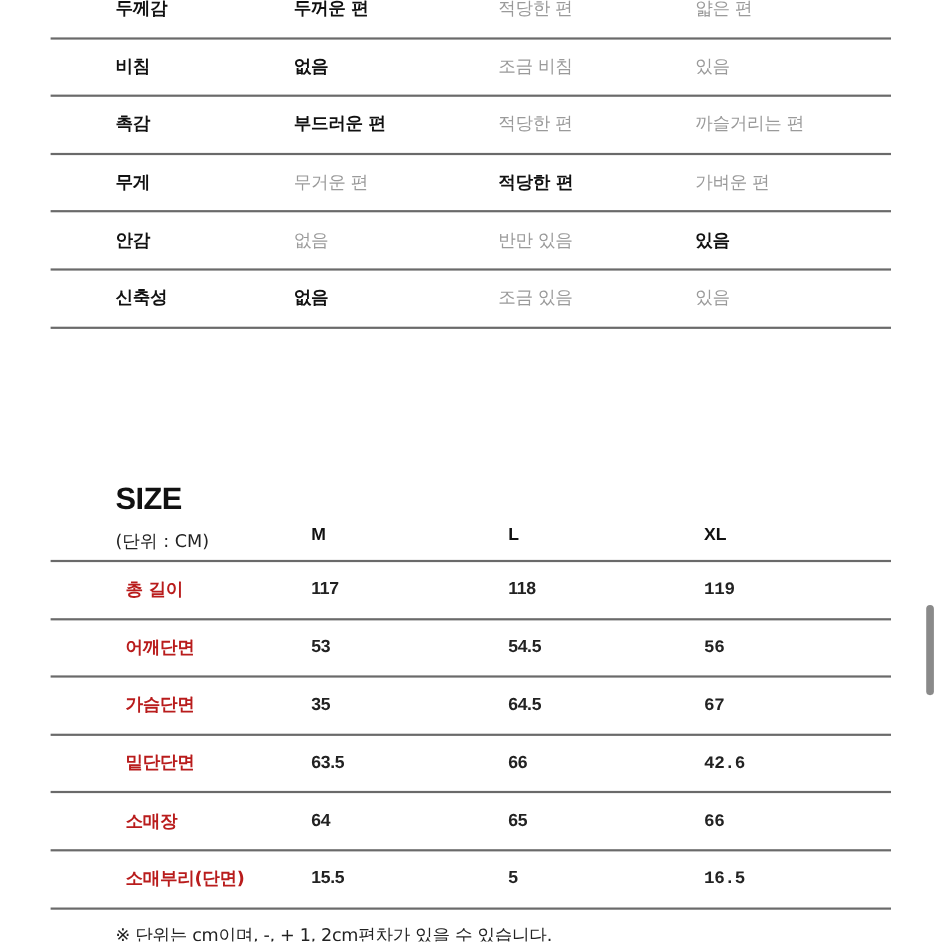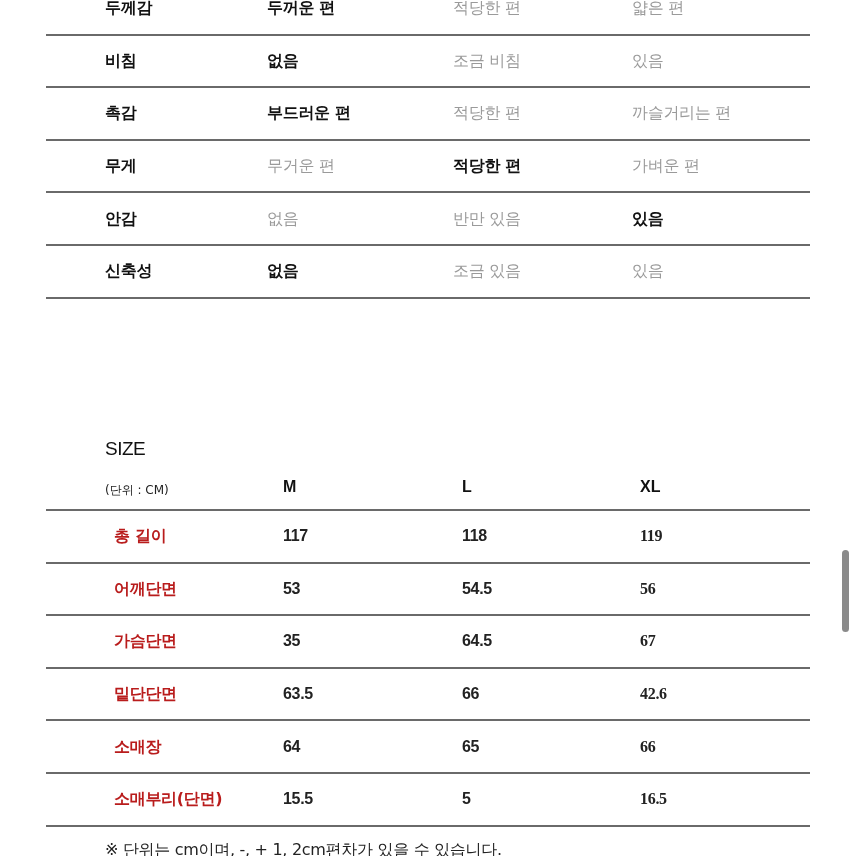--- a/index.html
+++ b/index.html
@@ -24,43 +24,43 @@
   .c0 { left: 59px; font-weight: bold; color: #111; }
   .c1 { left: 221px; }
   .c2 { left: 407px; }
   .c3 { left: 586px; }
   .sel { font-weight: bold; color: #111; }
   .dim { font-weight: normal; color: #9a9a9a; }
 
   
   .size-title {
     position: absolute; left: 105px; top: 438px;
-    font-size: 19px; font-weight: normal; letter-spacing: -0.5px; color: #111;
+    font-size: 28px; font-weight: bold; letter-spacing: -0.5px; color: #111;
     font-family: "Liberation Sans", sans-serif;
   }
   .size-unit {
     position: absolute; left: 105px; top: 482px;
-    font-size: 12px; color: #222;
+    font-size: 16px; color: #222;
   }
   .size-head {
     position: absolute; top: 478px;
     font-size: 16px; font-weight: bold; color: #111;
     font-family: "Liberation Sans", sans-serif;
   }
   .h1 { left: 283px; } .h2 { left: 462px; } .h3 { left: 640px; }
 
   .size-table { position: absolute; left: 46px; top: 509px; width: 764px; border-top: 2px solid #6a6a6a; }
   .size-row {
     position: relative; height: 52.6px;
     border-bottom: 2px solid #6a6a6a;
   }
   .s0 { left: 68px; font-weight: bold; color: #b91c1c; }
   .s1 { left: 237px; font-weight: bold; color: #222; font-family: "Liberation Sans", sans-serif; }
   .s2 { left: 416px; font-weight: bold; color: #222; font-family: "Liberation Sans", sans-serif; }
-  .s3 { left: 594px; font-weight: bold; color: #222; font-family: Liberation Serif, serif; }
+  .s3 { left: 594px; font-weight: bold; color: #222; font-family: Liberation Mono, monospace; }
 
   .note {
     position: absolute; left: 105px; top: 840px;
     font-size: 16px; color: #222; white-space: nowrap; letter-spacing: -0.3px;
   }
 
   .scrollbar {
     position: absolute; left: 842px; top: 550px;
     width: 7px; height: 82px; border-radius: 4px;
     background: #8a8a8a;

